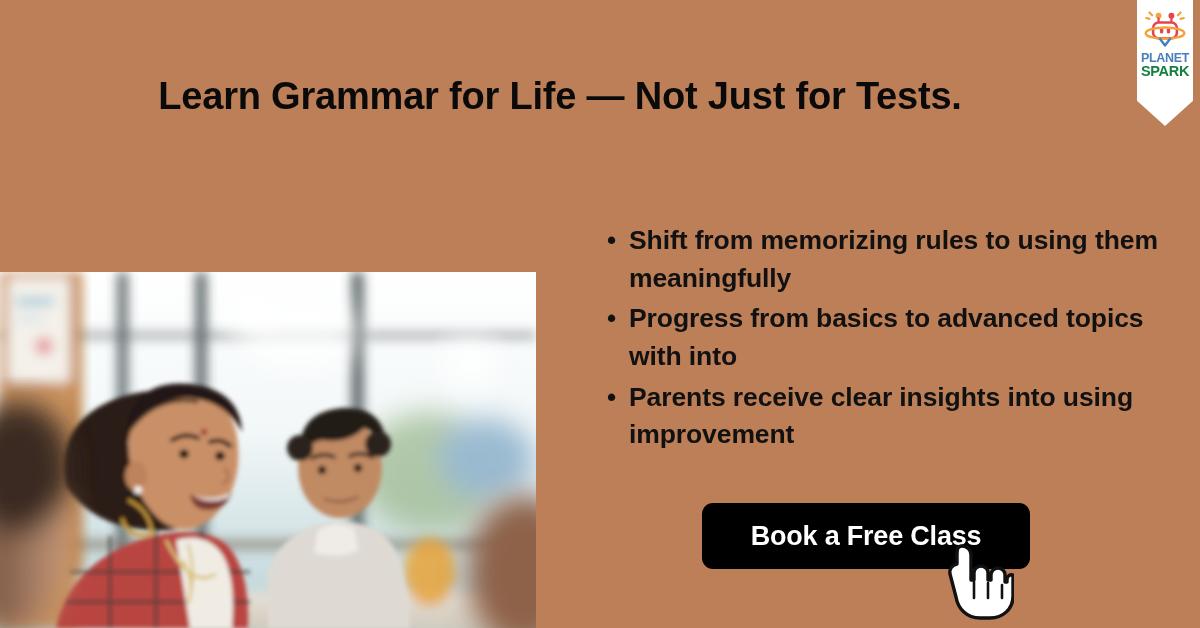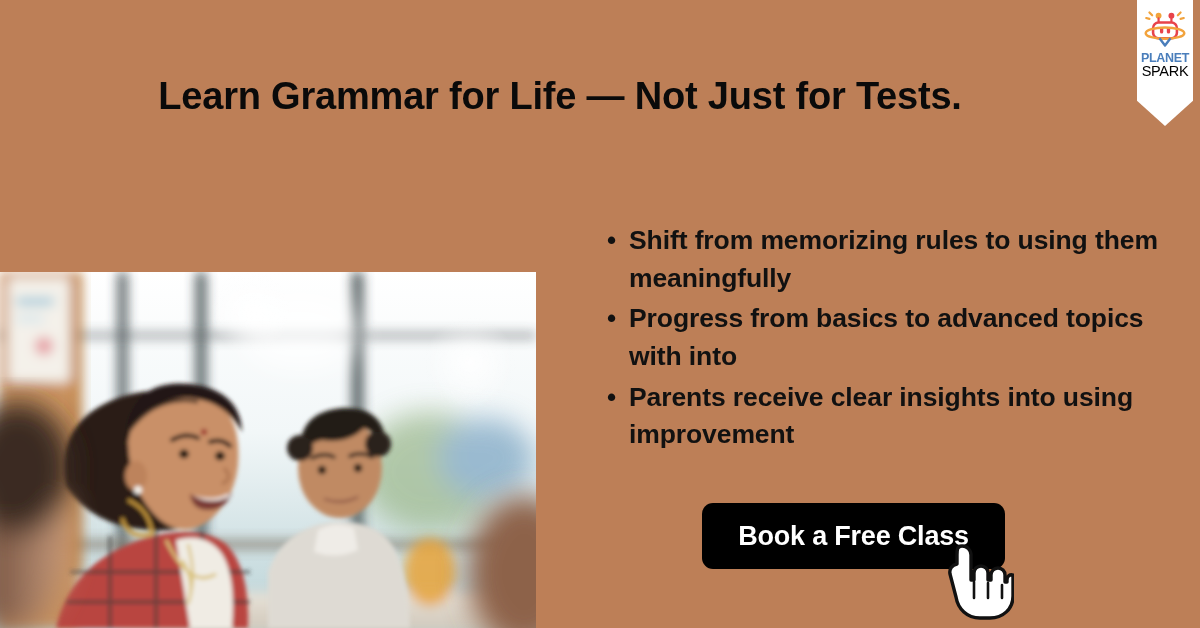--- a/index.html
+++ b/index.html
@@ -21,21 +21,21 @@
     display:flex; flex-direction:column; align-items:center;
     padding-top:7px;
   }
   #robot-mark{ width:44px; height:44px; display:block; }
   .wordmark{ line-height:1; text-align:center; letter-spacing:-0.3px; }
   .wm-planet{
     font-size:12.5px; font-weight:bold; color:#4a7ebb;
     margin-top:1px;
   }
   .wm-spark{
-    font-size:14.5px; font-weight:normal; color:#000000;
+    font-size:14.5px; font-weight:bold; color:#15803d;
     margin-top:-1px;
   }
 
   
   #headline{
     position:absolute;
     left:60px; top:72px; width:1000px;
     font-size:38px; font-weight:bold; color:#0a0a0a;
     line-height:1.28; text-align:center;
     letter-spacing:-0.2px;
@@ -62,21 +62,21 @@
   }
   .bullet-dot{
     flex:0 0 auto; width:22px;
     font-size:26px; line-height:1.42;
   }
   .bullet-text{ flex:1 1 auto; }
 
   
   #cta-button{
     position:absolute; left:702px; top:503px;
-    width:303px; height:66px;
+    width:328px; height:66px;
     background:#000; border-radius:11px;
     display:flex; align-items:center; justify-content:center;
     cursor:pointer;
   }
   #cta-label{
     color:#fff; font-size:27px; font-weight:bold;
     letter-spacing:-0.2px;
   }
   #cursor-hand{
     position:absolute; left:936px; top:540px;

